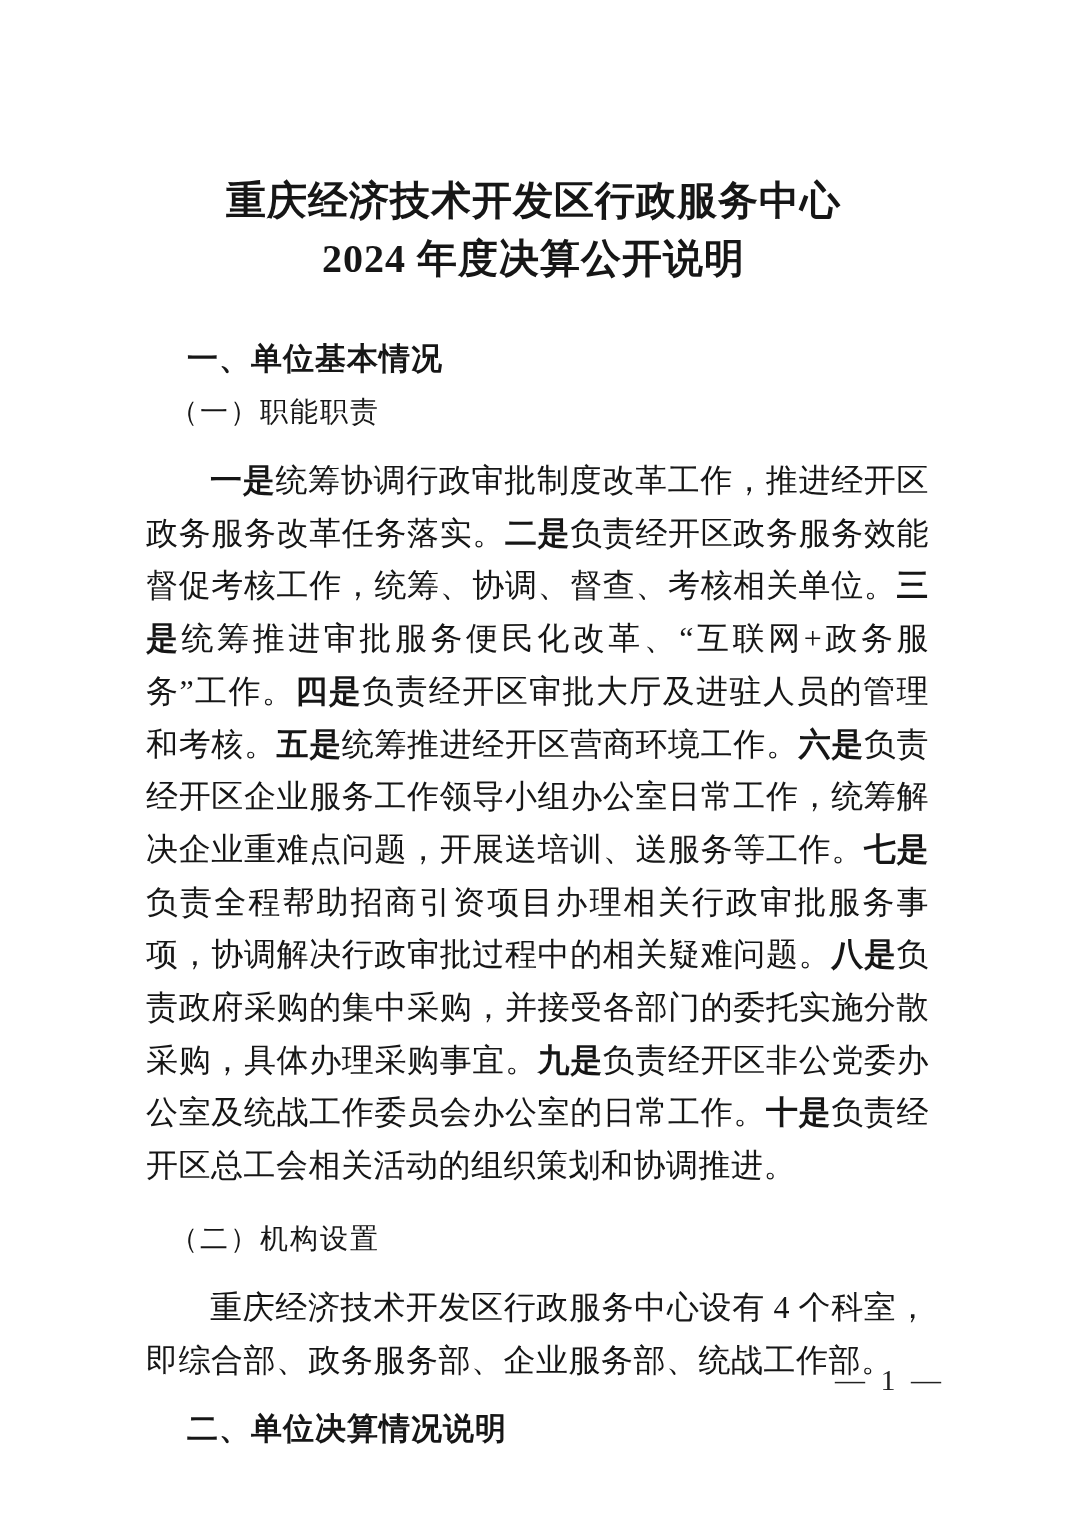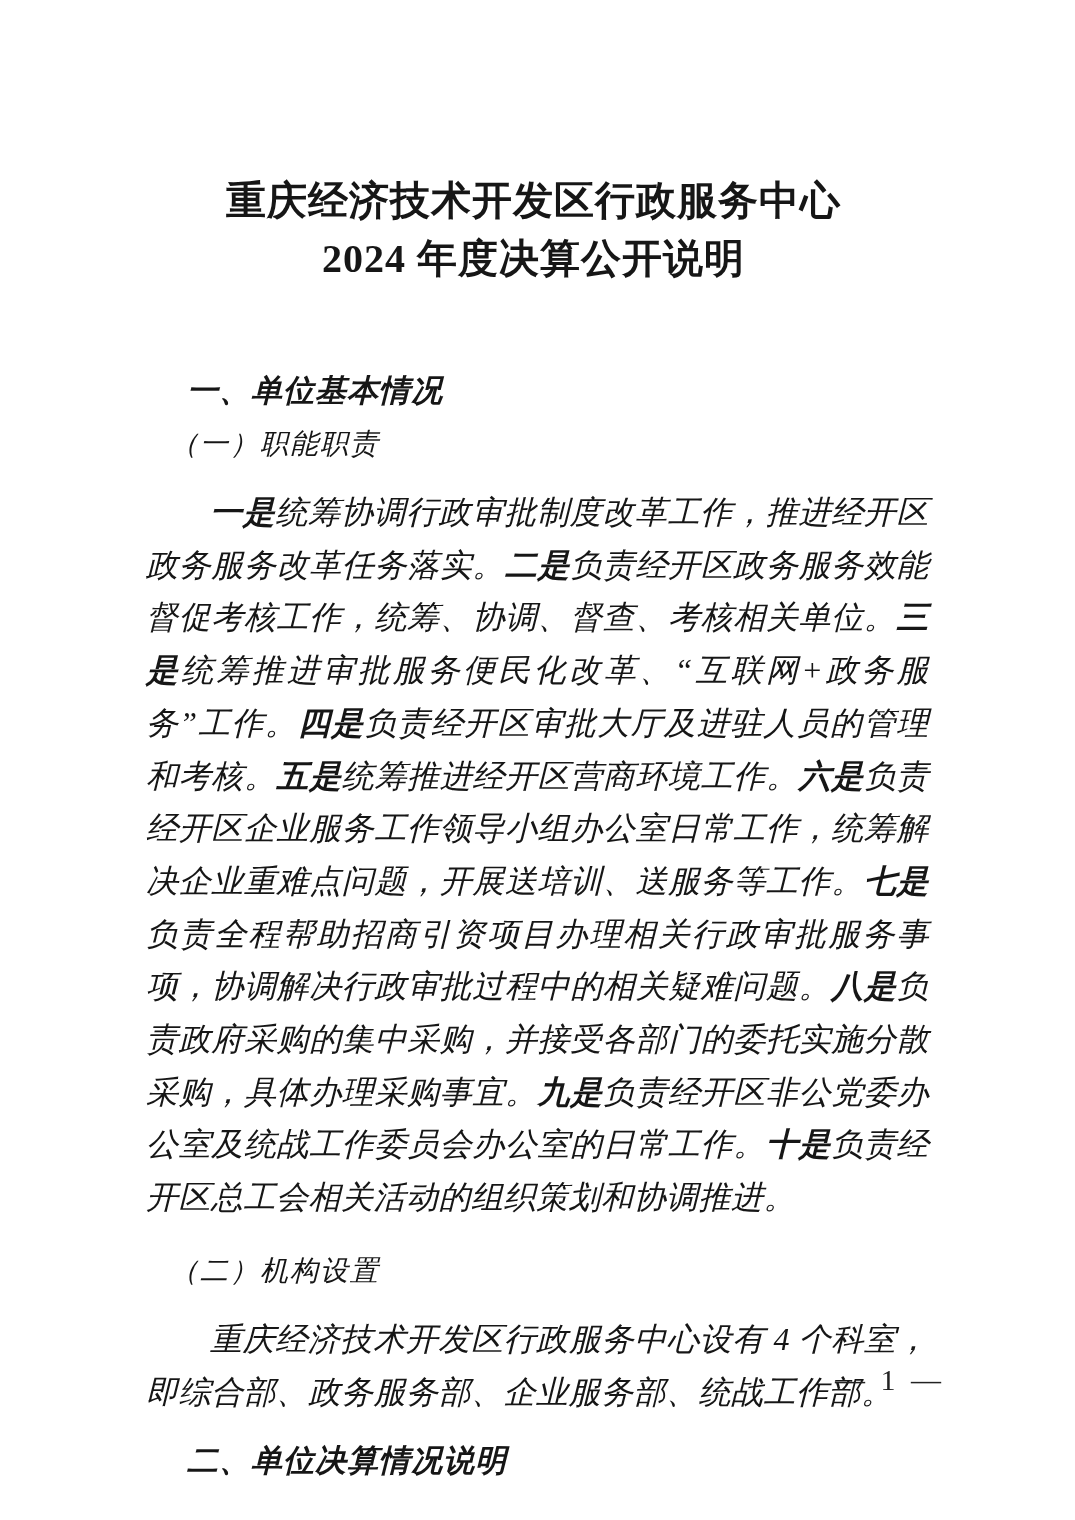--- a/index.html
+++ b/index.html
@@ -23,23 +23,22 @@
     right: 8px;
     text-align: center;
     font-weight: bold;
     font-size: 40px;
     line-height: 58px;
     letter-spacing: 1px;
   }
   .content {
     position: absolute;
     left: 130px;
-    top: 364px;
+    top: 332px;
     width: 815px;
-    font-style: italic;
   }
   .section-heading {
     margin: 0;
     font-family: "Liberation Sans", "DejaVu Sans", sans-serif;
     font-weight: bold;
     font-size: 31px;
     line-height: 53px;
     text-indent: 57px;
     letter-spacing: 1px;
   }

